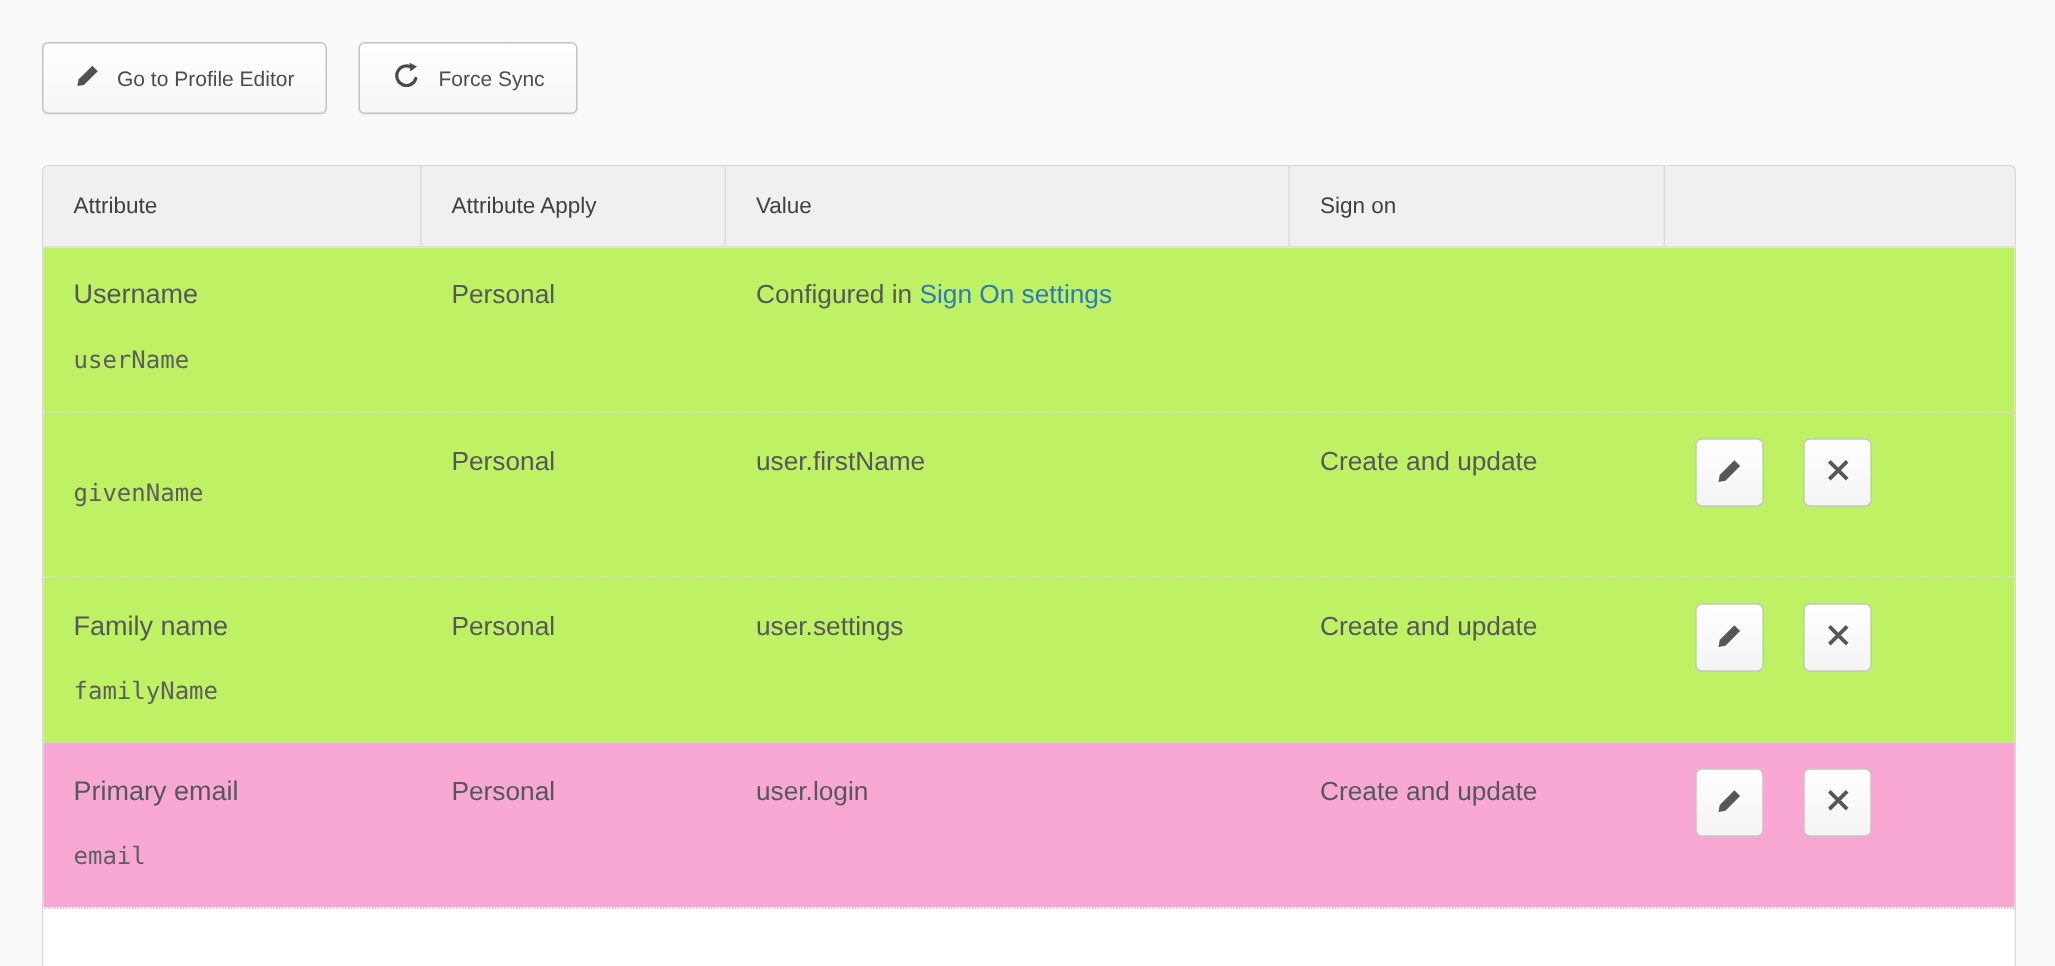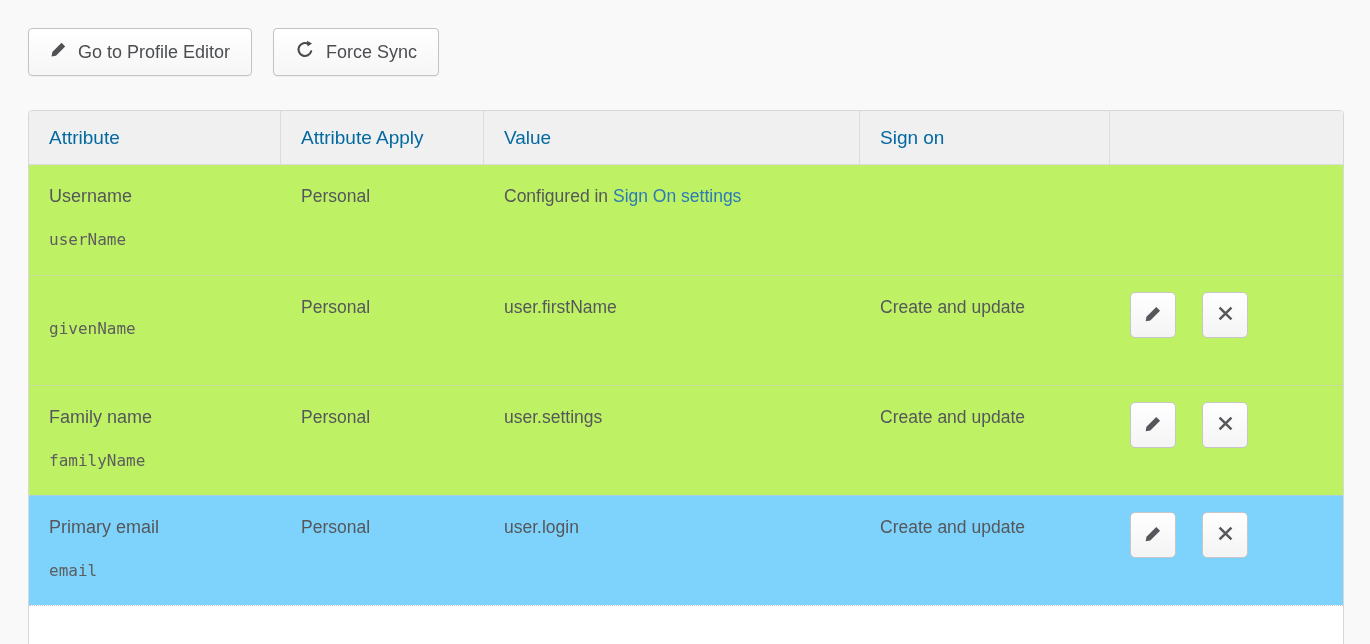--- a/index.html
+++ b/index.html
@@ -11,21 +11,21 @@
   }
   .page { padding:28px 26px 0 28px; }
 
   
   .toolbar { display:flex; gap:21px; margin-bottom:34px; }
   .btn {
     display:inline-flex; align-items:center; gap:11px;
     height:48px; padding:0 21px;
     background:linear-gradient(#ffffff,#f6f6f6);
     border:1px solid #c3c3c3; border-radius:4px;
-    font-size:18px; color:#4b4d50; cursor:pointer;
+    font-size:14px; color:#4b4d50; cursor:pointer;
     box-shadow:0 1px 1px rgba(0,0,0,0.04);
     font-family:"Liberation Sans", sans-serif;
   }
   .btn svg { flex:0 0 auto; }
 
   
   .attr-table {
     width:1316px; background:#fff;
     border:1px solid #d8d8d8; border-radius:4px 4px 0 0;
   }
@@ -33,28 +33,28 @@
     display:grid;
     grid-template-columns:252px 203px 376px 250px 1fr;
   }
   .thead {
     background:#f0f0f0; height:54px;
     border-bottom:1px solid #dcdcdc;
     border-radius:3px 3px 0 0;
   }
   .th {
     display:flex; align-items:center;
-    padding-left:20px; font-size:19px; color:#0369a1;
+    padding-left:20px; font-size:15px; color:#404040;
     border-right:1px solid #dcdcdc;
   }
   .th:last-child { border-right:none; }
 
   .trow { min-height:110px; background:#bef264; }
   .trow + .trow { border-top:1px dotted #cccccc; }
-  .trow.highlighted { background:#7dd3fc; }
+  .trow.highlighted { background:#f9a8d4; }
 
   .cell { padding:20px 20px 0 20px; font-size:17.5px; line-height:22px; }
   .cell-attribute .attr-label { display:block; font-size:18px; color:#55575b; }
   .cell-attribute .attr-name {
     display:block; margin-top:22px;
     font-family:"DejaVu Sans Mono","Liberation Mono",monospace;
     font-size:16px; color:#5e5e5e;
   }
   .cell-value a { color:#2d7ab7; text-decoration:none; cursor:pointer;text-align:center; }
   .cell-actions { padding-top:16px; display:flex; gap:26px; }

